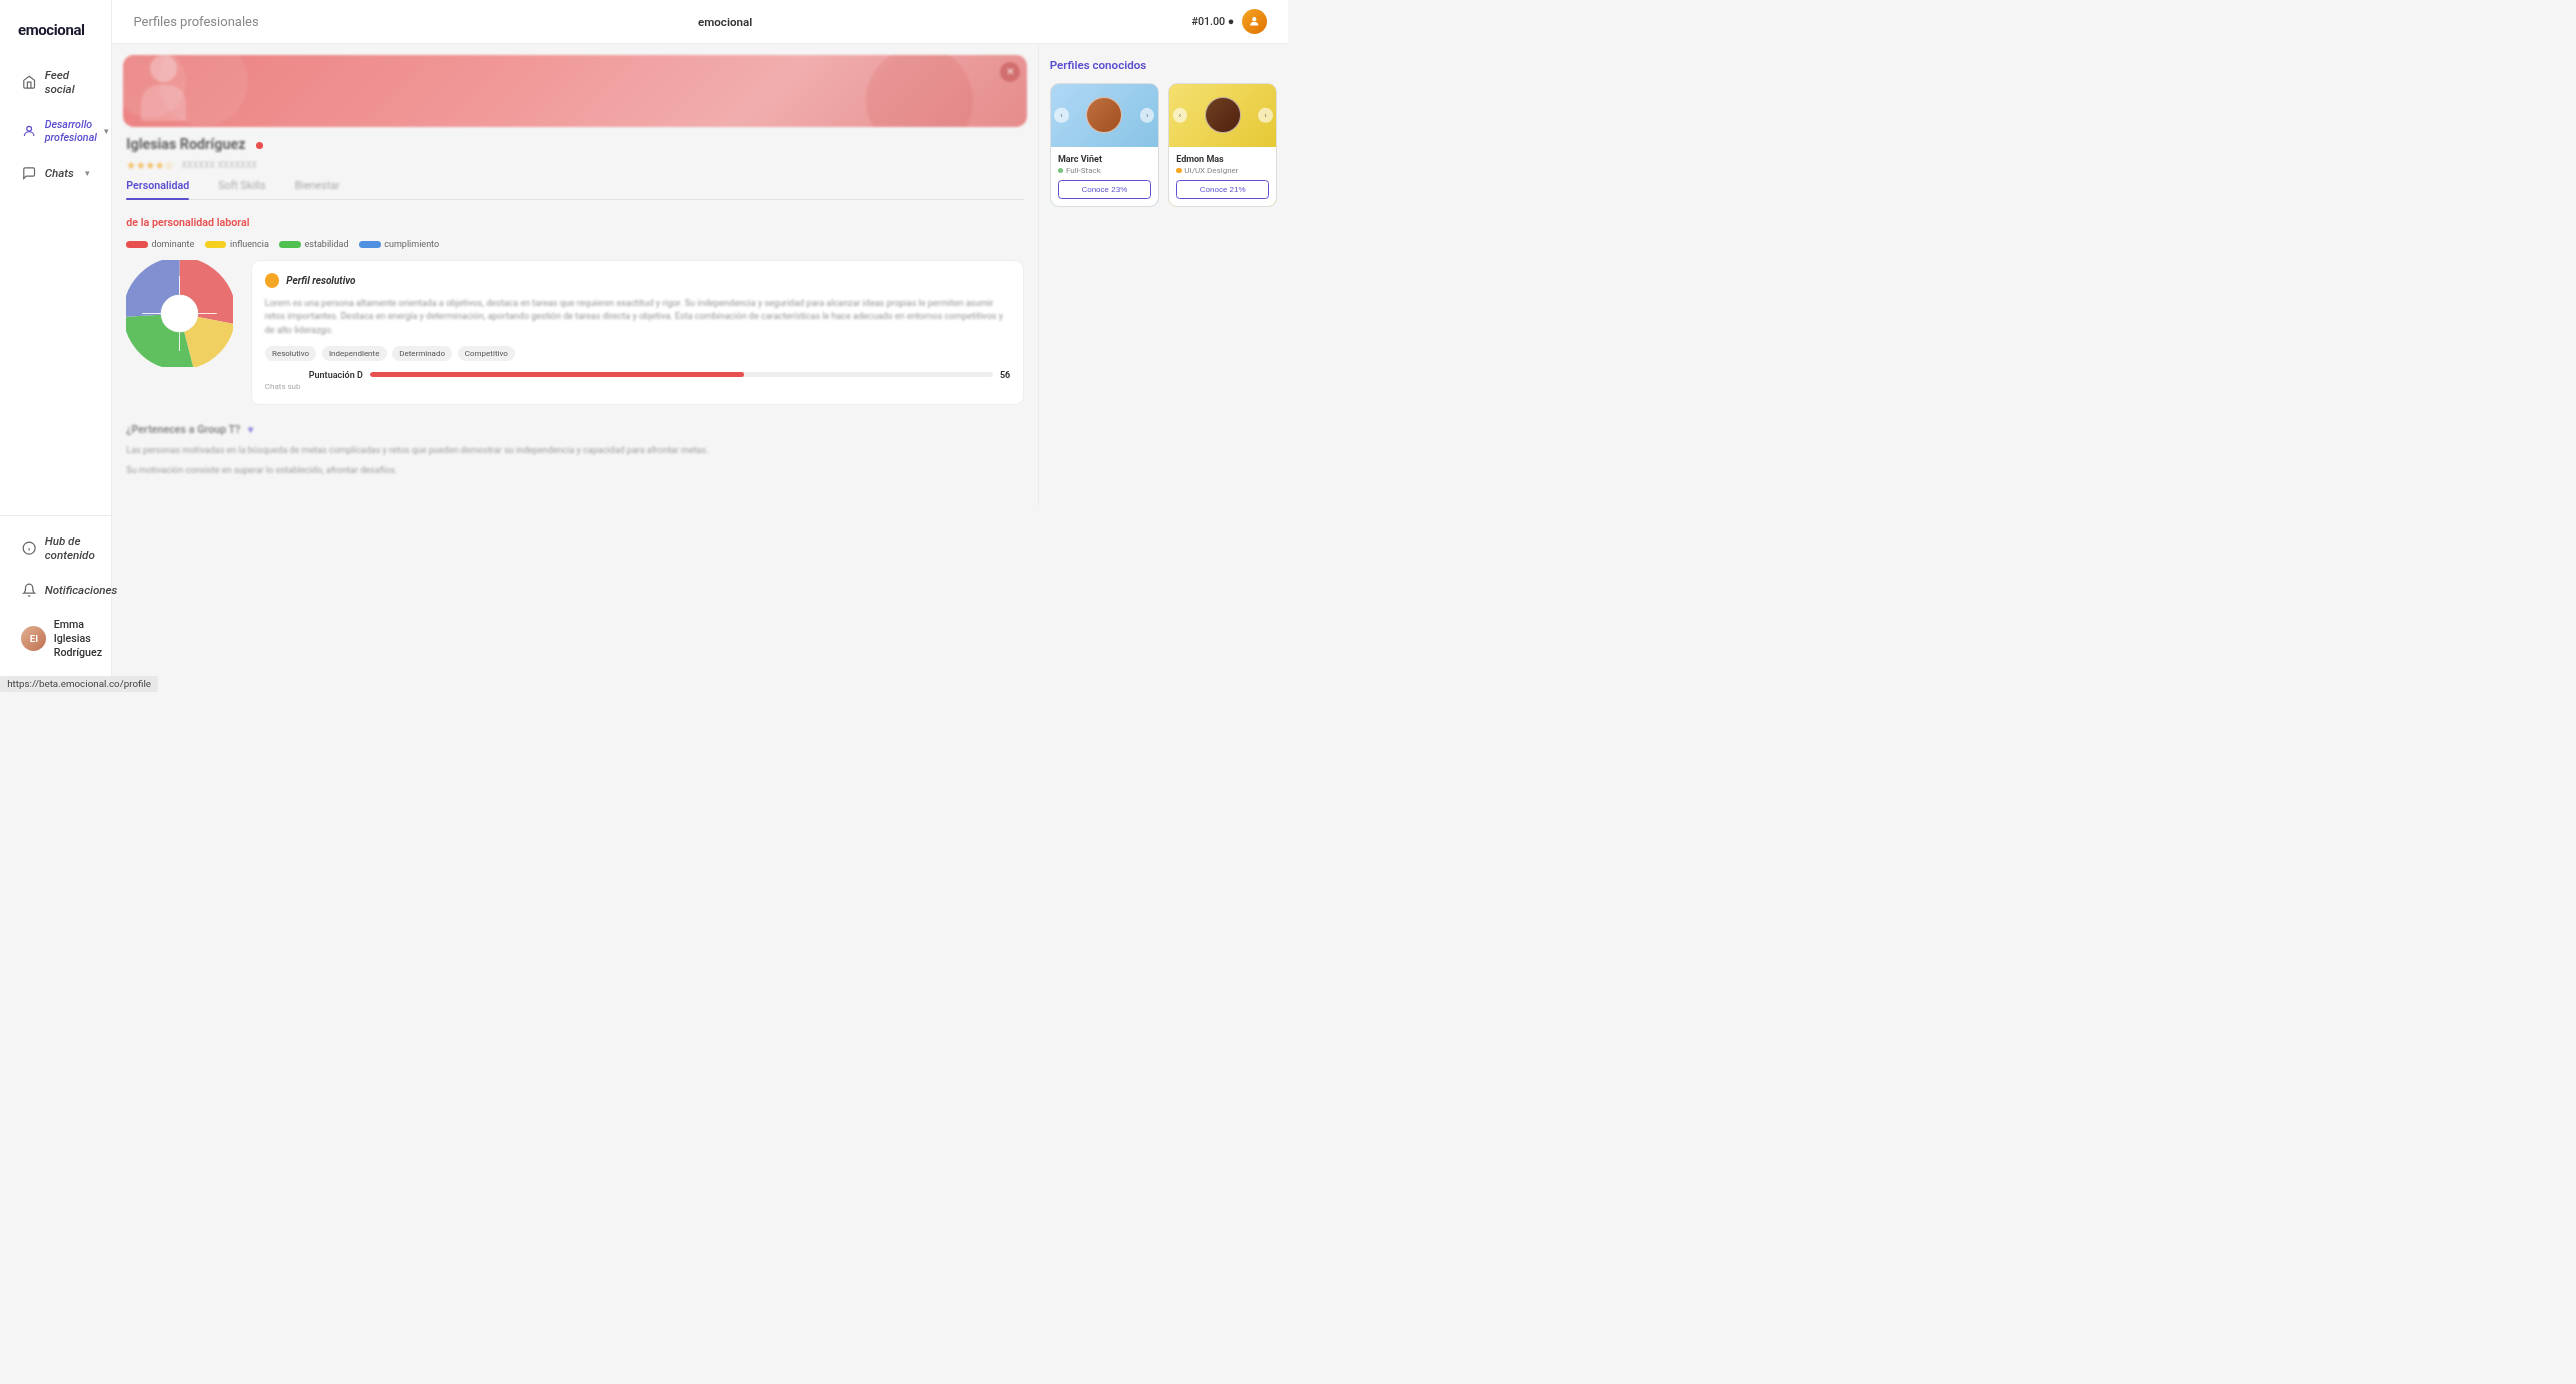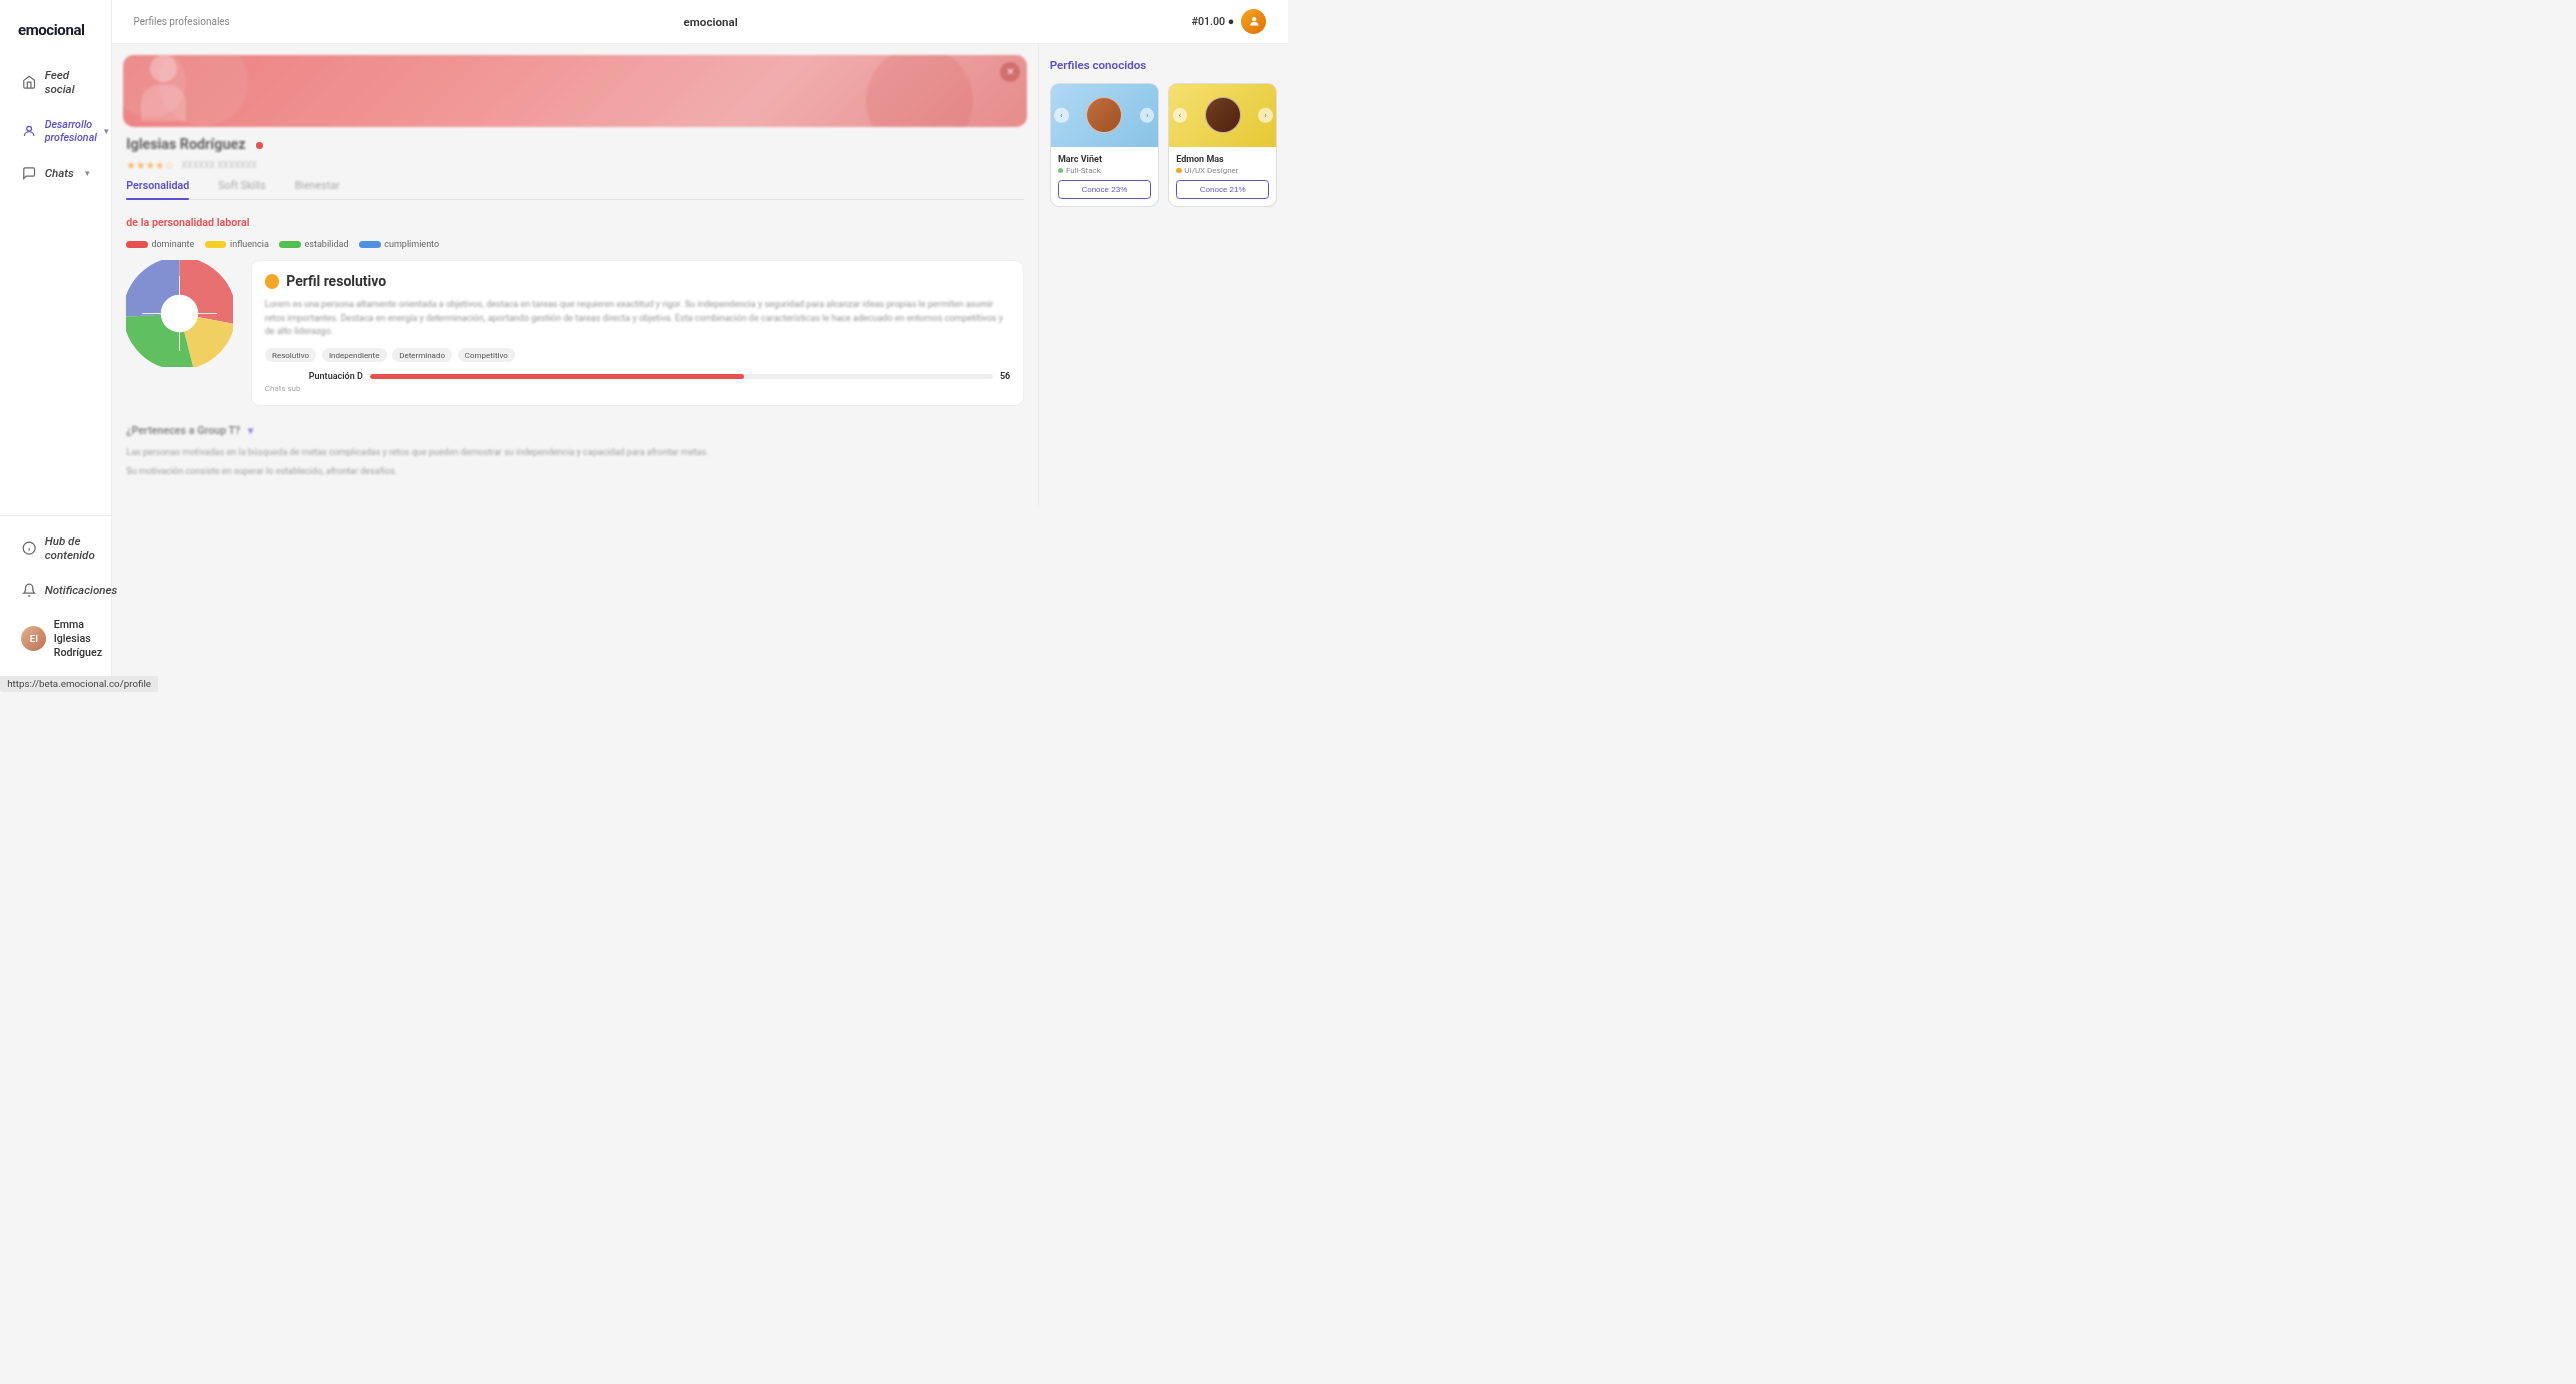--- a/index.html
+++ b/index.html
@@ -121,21 +121,21 @@
       align-items: center;
       justify-content: space-between;
       padding: 9px 21.5px;
       background: #fff;
       border-bottom: 0.9px solid #eee;
       position: sticky;
       top: 0;
       z-index: 5;
     }
     .top-bar-title {
-      font-size: 10px;
+      font-size: 13px;
       color: #888;
     }
     .top-bar-brand {
       font-size: 11.6px;
       font-weight: 600;
       color: #333;
     }
     .top-bar-right {
       display: flex;
       align-items: center;
@@ -314,23 +314,24 @@
       margin-bottom: 9px;
     }
     .profile-card-dot {
       width: 14.3px;
       height: 14.3px;
       border-radius: 50%;
       background: #f5a623;
       flex-shrink: 0;
     }
     .profile-card-title {
-      font-size: 14px;
+      font-size: 10px;
       font-weight: 700;
       color: #333;
+      font-style: italic;
     }
     .profile-card-desc {
       font-size: 9px;
       color: #666;
       line-height: 1.5;
       margin-bottom: 9px;
     }
     .profile-tags {
       display: flex;
       gap: 5.4px;

